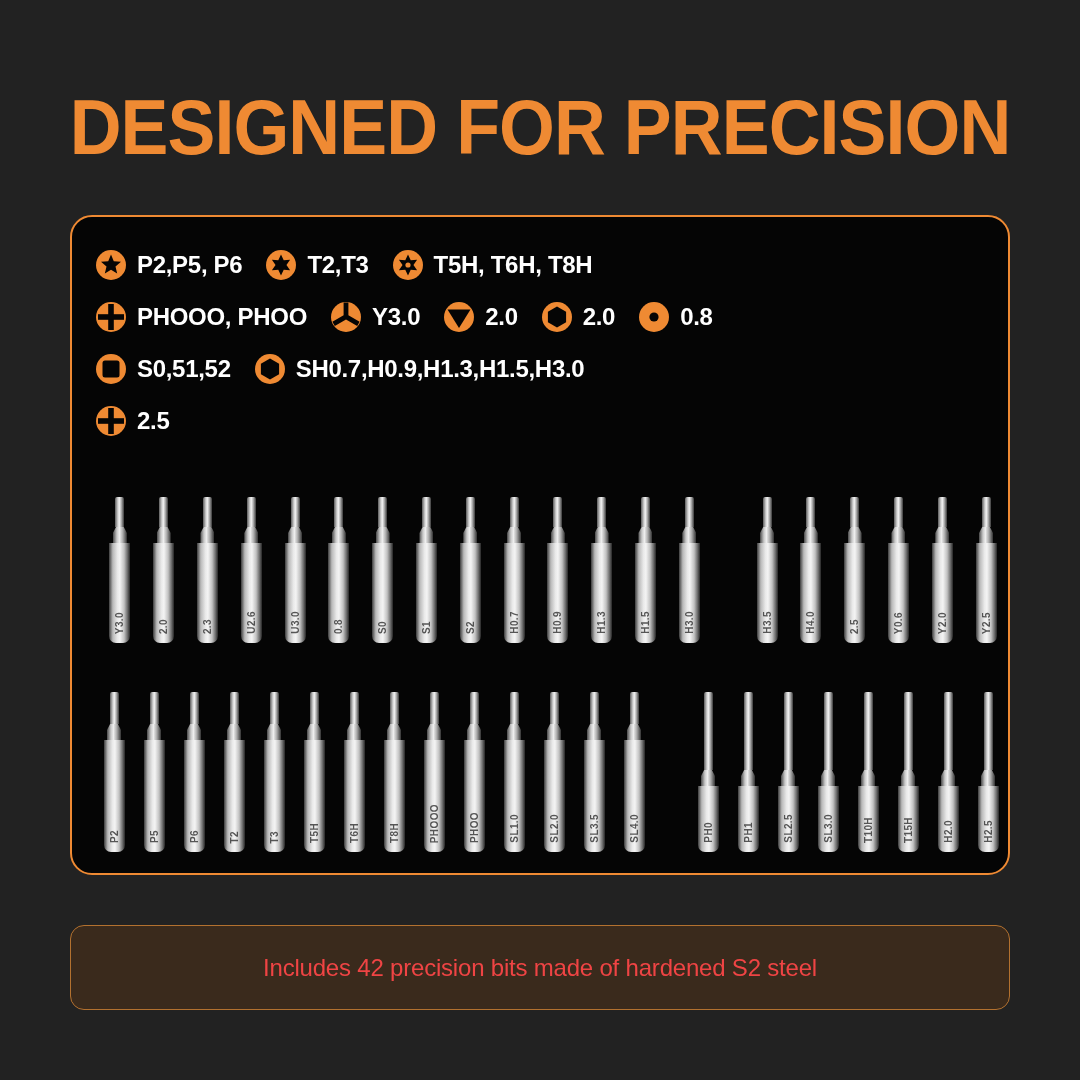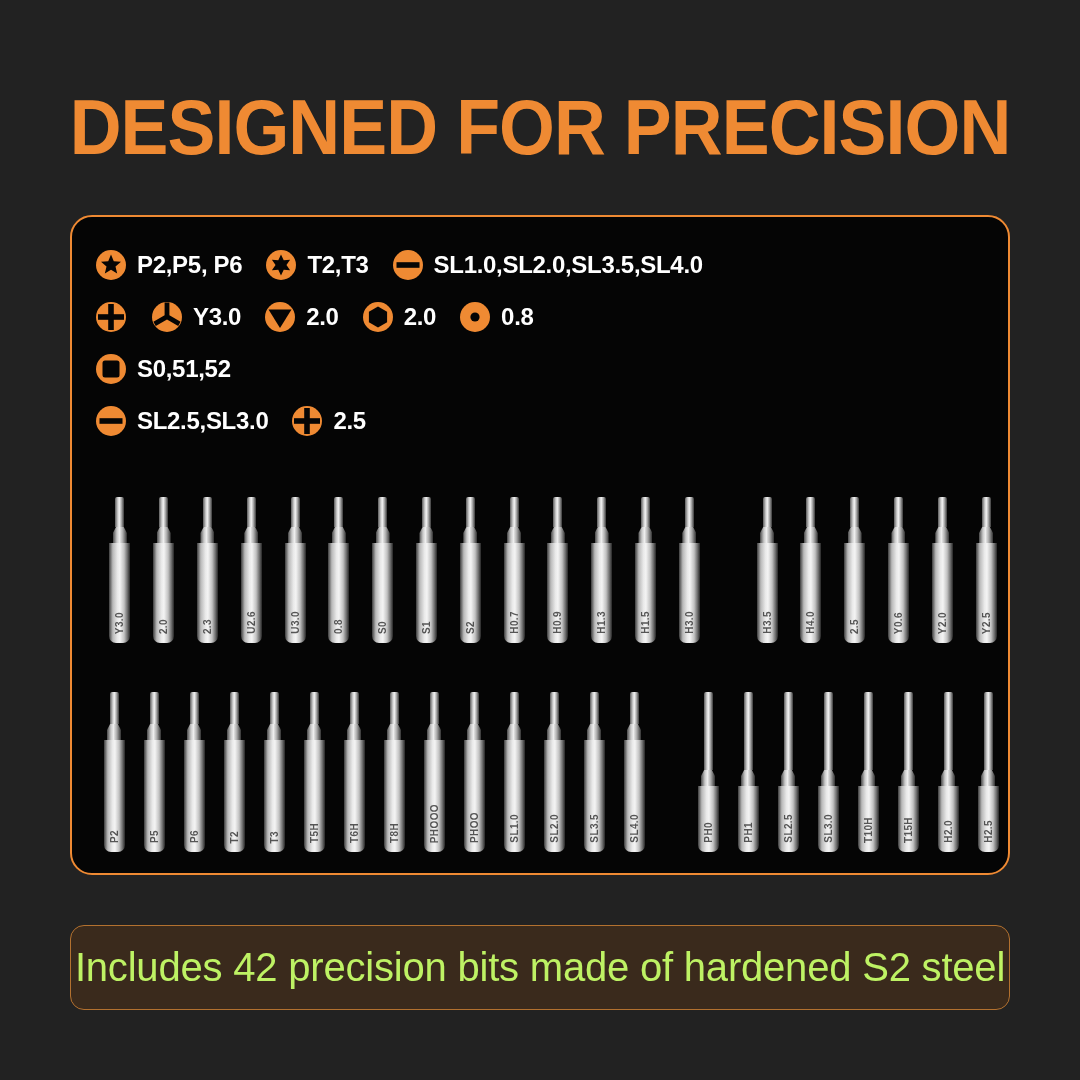--- a/index.html
+++ b/index.html
@@ -140,22 +140,22 @@
     width: 940px;
     height: 85px;
     background: #3a2a1c;
     border: 1px solid #b3712f;
     border-radius: 14px;
     display: flex;
     align-items: center;
     justify-content: center;
   }
   .footer-text {
-    color: #bef264;
-    font-size: 40px;
+    color: #ef4444;
+    font-size: 24px;
     letter-spacing: -0.2px;
     font-family: "Liberation Sans", sans-serif;
   }
 </style>
 </head>
 <body>
 
 <h1 class="title">DESIGNED FOR PRECISION</h1>
 
 <div class="panel">
@@ -177,35 +177,37 @@
               <circle cx="17" cy="17" r="15" fill="#ef8a33"></circle>
               <path d="M17.00 6.50 L19.73 12.27 L26.09 11.75 L22.46 17.00 L26.09 22.25 L19.73 21.73 L17.00 27.50 L14.27 21.73 L7.91 22.25 L11.54 17.00 L7.91 11.75 L14.27 12.27 Z" fill="#050505"></path>
             </svg>
           </span>
           <span class="legend-label">T2,T3</span>
         </div>
         <div class="legend-item">
           <span class="ic">
             <svg viewBox="0 0 34 34">
               <circle cx="17" cy="17" r="15" fill="#ef8a33"></circle>
-              <rect x="5.5" y="14.2" width="23" height="5.6" fill="#050505"></rect>
-            </svg>
-          </span>
-          <span class="legend-label">SL1.0,SL2.0,SL3.5,SL4.0</span>
+              <path d="M17.00 6.50 L19.73 12.27 L26.09 11.75 L22.46 17.00 L26.09 22.25 L19.73 21.73 L17.00 27.50 L14.27 21.73 L7.91 22.25 L11.54 17.00 L7.91 11.75 L14.27 12.27 Z" fill="#050505"></path>
+              <circle cx="17" cy="17" r="2.6" fill="#ef8a33"></circle>
+            </svg>
+          </span>
+          <span class="legend-label">T5H, T6H, T8H</span>
         </div>
       </div>
     <div class="legend-row" id="lrow1">
         <div class="legend-item">
           <span class="ic">
             <svg viewBox="0 0 34 34">
               <circle cx="17" cy="17" r="15" fill="#ef8a33"></circle>
               <rect x="14.2" y="4" width="5.6" height="26" fill="#050505"></rect>
               <rect x="4" y="14.2" width="26" height="5.6" fill="#050505"></rect>
             </svg>
           </span>
+          <span class="legend-label">PHOOO, PHOO</span>
         </div>
         <div class="legend-item">
           <span class="ic">
             <svg viewBox="0 0 34 34">
               <circle cx="17" cy="17" r="15" fill="#ef8a33"></circle>
               <path d="M14.6 2.5 L19.4 2.5 L19.4 15.2 L30.6 21.8 L28.2 26 L17 19.5 L5.8 26 L3.4 21.8 L14.6 15.2 Z" fill="#050505"></path>
             </svg>
           </span>
           <span class="legend-label">Y3.0</span>
         </div>
@@ -240,31 +242,31 @@
     <div class="legend-row" id="lrow2">
         <div class="legend-item">
           <span class="ic">
             <svg viewBox="0 0 34 34">
               <circle cx="17" cy="17" r="15" fill="#ef8a33"></circle>
               <rect x="8.5" y="8.5" width="17" height="17" rx="2.5" fill="#050505"></rect>
             </svg>
           </span>
           <span class="legend-label">S0,51,52</span>
         </div>
+        <div class="legend-item">
+          <span class="ic">
+            <svg viewBox="0 0 34 34">
+              <circle cx="17" cy="17" r="15" fill="#ef8a33"></circle>
+              <path d="M17.00 6.50 L26.09 11.75 L26.09 22.25 L17.00 27.50 L7.91 22.25 L7.91 11.75 Z" fill="#050505"></path>
+            </svg>
+          </span>
+          <span class="legend-label">SH0.7,H0.9,H1.3,H1.5,H3.0</span>
+        </div>
       </div>
     <div class="legend-row" id="lrow3">
-        <div class="legend-item">
-          <span class="ic">
-            <svg viewBox="0 0 34 34">
-              <circle cx="17" cy="17" r="15" fill="#ef8a33"></circle>
-              <rect x="5.5" y="14.2" width="23" height="5.6" fill="#050505"></rect>
-            </svg>
-          </span>
-          <span class="legend-label">SL2.5,SL3.0</span>
-        </div>
         <div class="legend-item">
           <span class="ic">
             <svg viewBox="0 0 34 34">
               <circle cx="17" cy="17" r="15" fill="#ef8a33"></circle>
               <rect x="14.2" y="4" width="5.6" height="26" fill="#050505"></rect>
               <rect x="4" y="14.2" width="26" height="5.6" fill="#050505"></rect>
             </svg>
           </span>
           <span class="legend-label">2.5</span>
         </div>

